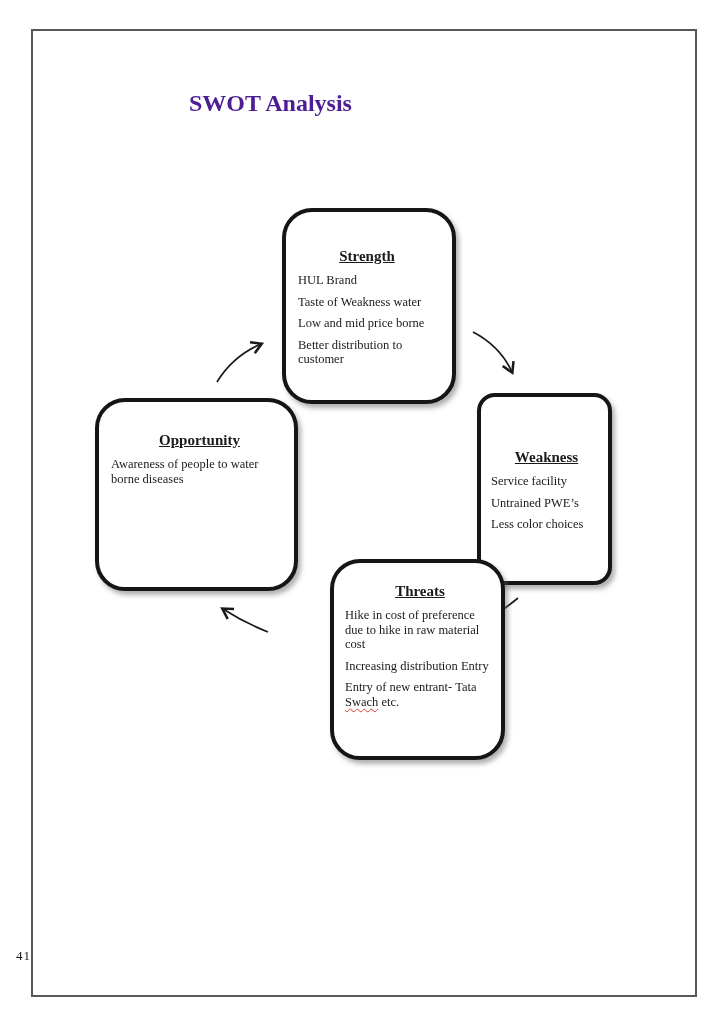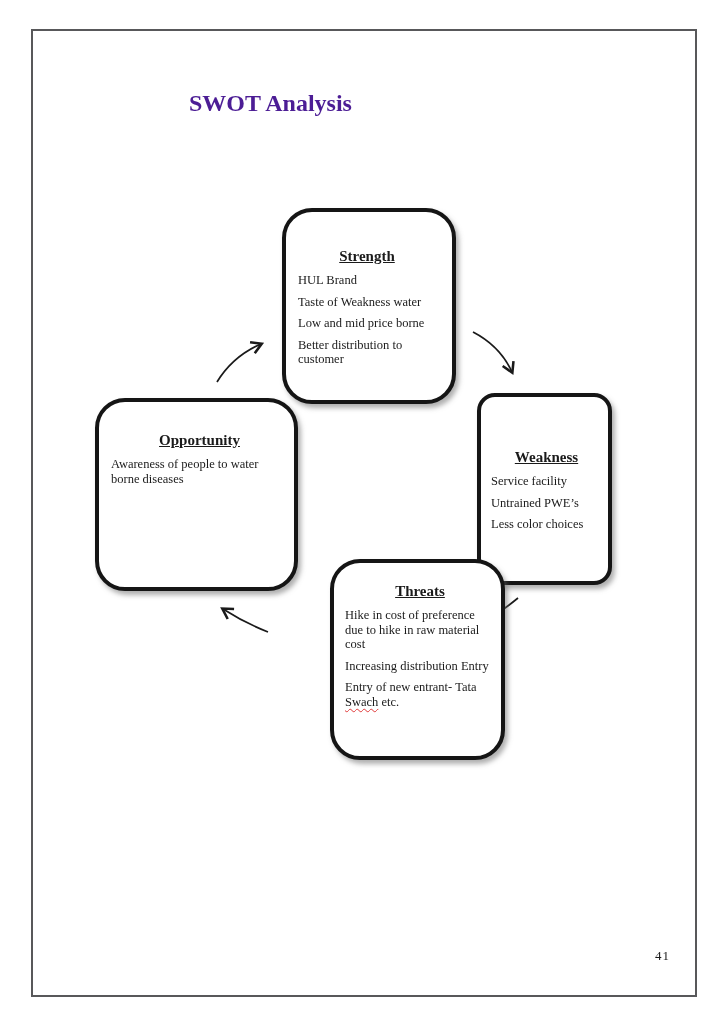--- a/index.html
+++ b/index.html
@@ -58,23 +58,23 @@
     text-align: right;
   }
   .arrows-overlay {
     position: absolute;
     left: 0; top: 0;
     width: 728px; height: 1030px;
     pointer-events: none;
   }
   .page-number {
     position: absolute;
-    left: 8px; top: 948px;
+    left: 16px; top: 948px;
     width: 662px;
-    text-align: right;
+    text-align: left;
     font-size: 13px;
     letter-spacing: 1px;
   }
 </style>
 </head>
 <body>
 
 <div id="page">
 
   <div class="page-border"></div>

